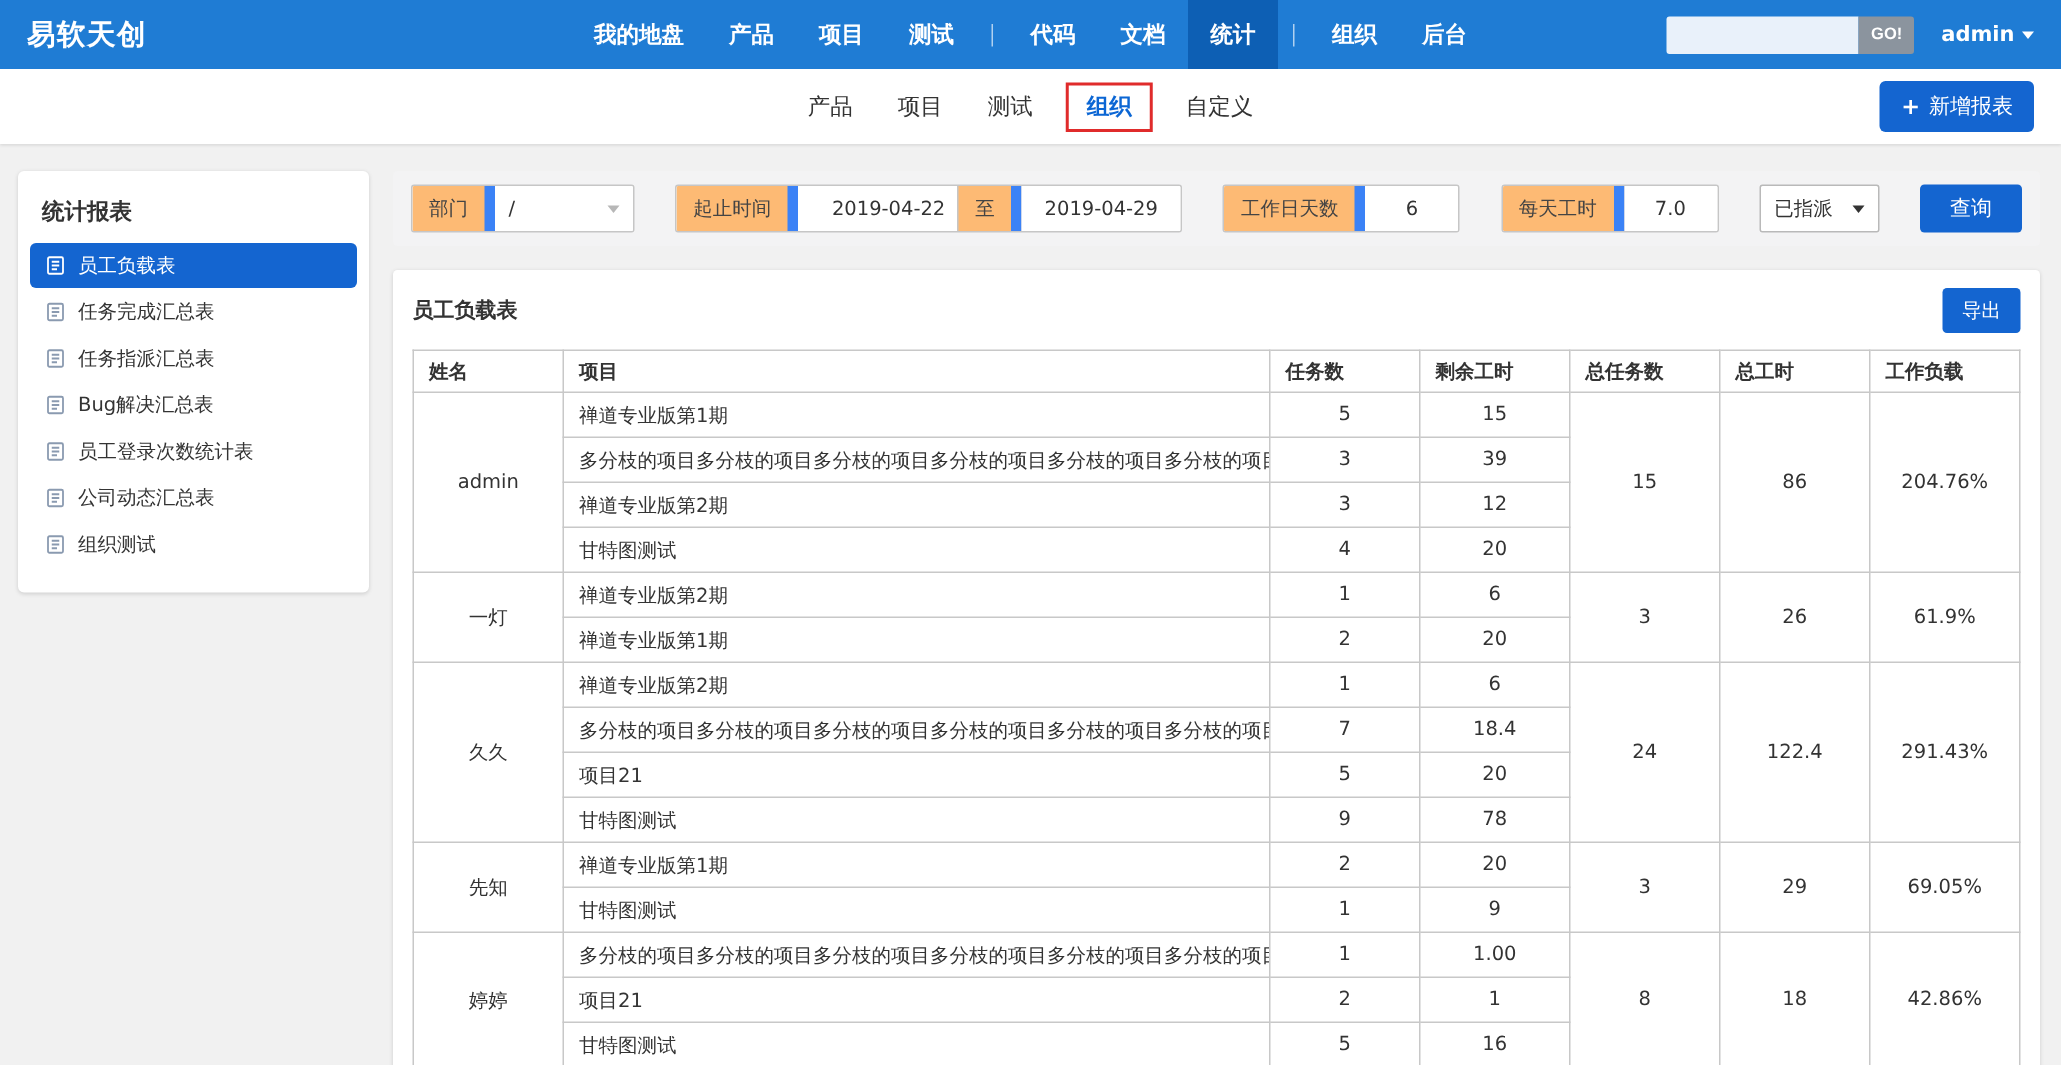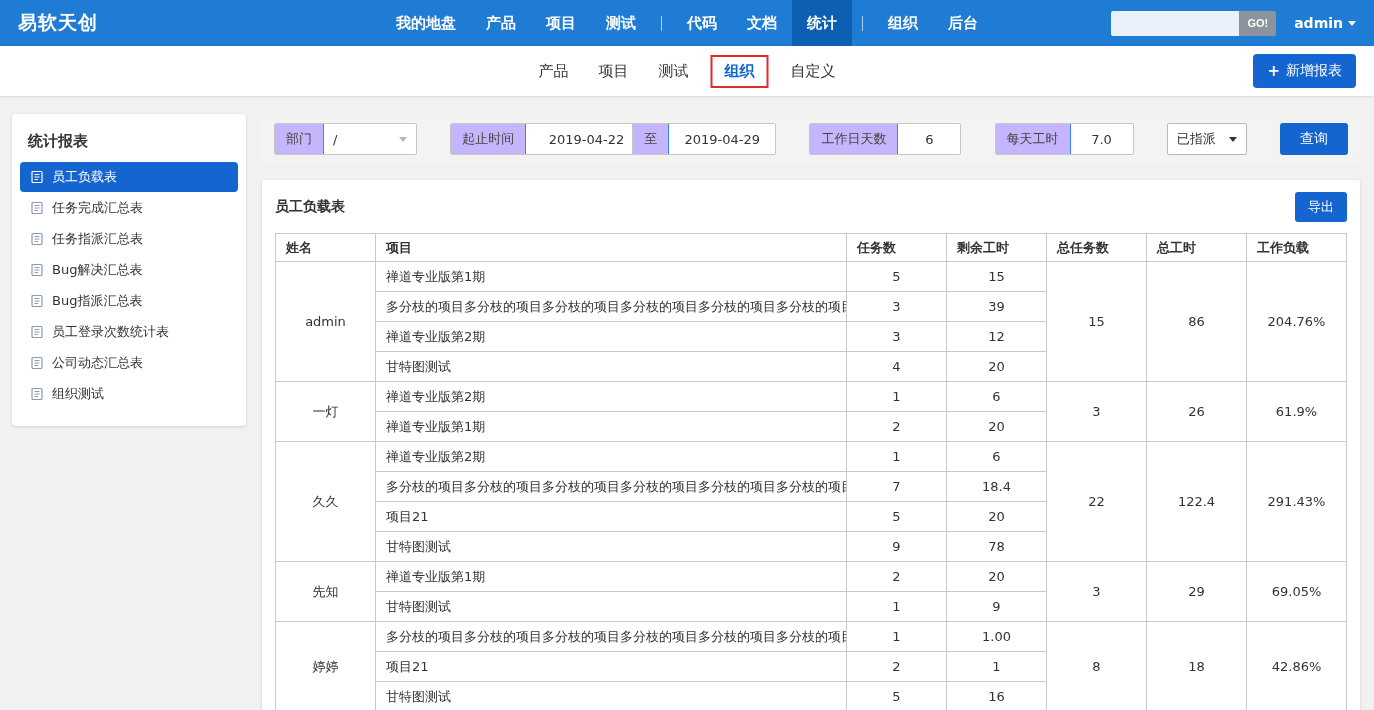--- a/index.html
+++ b/index.html
@@ -33,21 +33,21 @@
   .sidebar-title{font-size:15px;font-weight:bold;padding:12px 16px 10px}
   .sidebar-list{list-style:none}
   .sidebar-item{display:flex;align-items:center;gap:8px;padding:6px 10px;margin:1px 8px;border-radius:4px;font-size:13px;cursor:pointer;white-space:nowrap;overflow:hidden}
   .sidebar-item.active{background:#1465d0;color:#fff}
   .doc-icon{color:#8a9ab0;display:flex;flex:none}
   .sidebar-item.active .doc-icon{color:#fff}
   
   .main-col{flex:1;min-width:0}
   .filter-bar{display:flex;align-items:center;justify-content:space-between;background:#f3f3f4;border-radius:3px;padding:9px 12px}
   .igroup{display:flex;align-items:stretch;background:#fff;border:1px solid #c6c6c6;border-radius:2px;height:32px;overflow:hidden}
-  .iglabel{display:flex;align-items:center;padding:0 11px;background:#c4b5fd;border-right:1px solid #3b82f6;color:#444;white-space:nowrap}
+  .iglabel{display:flex;align-items:center;padding:0 11px;background:#fdba74;border-right:7px solid #3b82f6;color:#444;white-space:nowrap}
   .iglabel.inner{border-left:1px solid #c6c6c6}
   .igroup input{border:none;outline:none;padding:0 8px;font-size:13px;color:#333;font-family:inherit;background:#fff}
   .fake-select{display:flex;align-items:center;justify-content:space-between;padding:0 9px;background:#fff;cursor:pointer}
   .dept-select{width:92px;color:#333}
   .dept-select .caret-down{color:#b7b7b7}
   .standalone-select{border:1px solid #b9b9b9;border-radius:2px;height:32px;width:80px;font-size:13px}
   .standalone-select .caret-down{color:#333}
   .query-btn{height:32px;padding:0 20px;font-size:14px;border-radius:3px}
   
   .report-card{margin-top:16px;background:#fff;border-radius:3px;box-shadow:0 1px 3px rgba(0,0,0,.15);padding:12px 13px 0;height:600px}
@@ -153,31 +153,20 @@
       </li>
       <li class="sidebar-item">
         <span class="doc-icon">
             <svg width="14" height="14" viewBox="0 0 14 14" fill="none" stroke="currentColor" stroke-width="1.2">
               <rect x="2" y="1.5" width="10" height="11" rx="1"></rect>
               <line x1="4.5" y1="4.5" x2="9.5" y2="4.5"></line>
               <line x1="4.5" y1="7" x2="9.5" y2="7"></line>
               <line x1="4.5" y1="9.5" x2="8" y2="9.5"></line>
             </svg>
           </span>
-        <span>Bug指派汇总表</span>
-      </li>
-      <li class="sidebar-item">
-        <span class="doc-icon">
-            <svg width="14" height="14" viewBox="0 0 14 14" fill="none" stroke="currentColor" stroke-width="1.2">
-              <rect x="2" y="1.5" width="10" height="11" rx="1"></rect>
-              <line x1="4.5" y1="4.5" x2="9.5" y2="4.5"></line>
-              <line x1="4.5" y1="7" x2="9.5" y2="7"></line>
-              <line x1="4.5" y1="9.5" x2="8" y2="9.5"></line>
-            </svg>
-          </span>
         <span>员工登录次数统计表</span>
       </li>
       <li class="sidebar-item">
         <span class="doc-icon">
             <svg width="14" height="14" viewBox="0 0 14 14" fill="none" stroke="currentColor" stroke-width="1.2">
               <rect x="2" y="1.5" width="10" height="11" rx="1"></rect>
               <line x1="4.5" y1="4.5" x2="9.5" y2="4.5"></line>
               <line x1="4.5" y1="7" x2="9.5" y2="7"></line>
               <line x1="4.5" y1="9.5" x2="8" y2="9.5"></line>
             </svg>
@@ -297,21 +286,21 @@
             <tr>
               <td class="project-cell">禅道专业版第1期</td>
               <td class="c">2</td>
               <td class="c">20</td>
             </tr>
             <tr>
               <td class="c" rowspan="4">久久</td>
               <td class="project-cell">禅道专业版第2期</td>
               <td class="c">1</td>
               <td class="c">6</td>
-              <td class="c" rowspan="4">22</td>
+              <td class="c" rowspan="4">24</td>
               <td class="c" rowspan="4">122.4</td>
               <td class="c" rowspan="4">291.43%</td>
             </tr>
             <tr>
               <td class="project-cell">多分枝的项目多分枝的项目多分枝的项目多分枝的项目多分枝的项目多分枝的项目多分枝的项目多分枝的项目多分枝的项目</td>
               <td class="c">7</td>
               <td class="c">18.4</td>
             </tr>
             <tr>
               <td class="project-cell">项目21</td>

